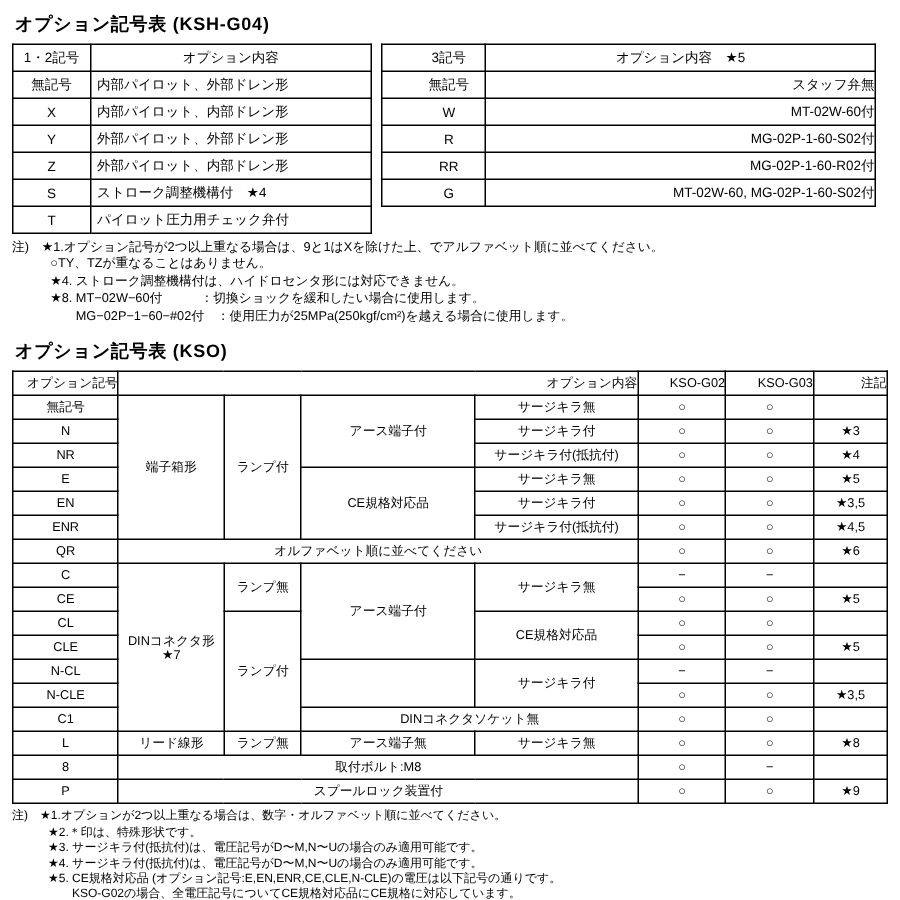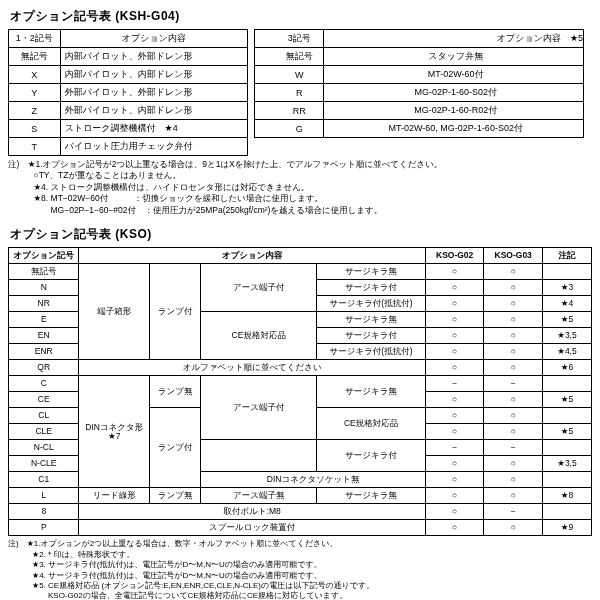--- a/index.html
+++ b/index.html
@@ -17,28 +17,28 @@
   }
   table{border-collapse:collapse;}
   td,th{border:1px solid #000;padding:0;text-align:center;vertical-align:middle;font-weight:normal;}
   .t1{width:240px;font-size:9px;}
   .t1 td,.t1 th{height:17px;}
   .t1 .c1{width:52px;}
   .t1 .c2{width:188px;text-align:left;padding-left:4px;}
   .t2{width:330px;font-size:9px;margin-left:6px;}
   .t2 td,.t2 th{height:17px;padding-left:20px;}
   .t2 .c1{width:52px;}
-  .t2 .c2{width:278px;text-align:center;padding-left:4px;}
+  .t2 .c2{width:278px;text-align:right;padding-left:4px;}
   .tables-row{display:flex;align-items:flex-start;}
   .notes{font-size:8.5px;line-height:1.35;margin-top:3px;}
   .notes .ln{white-space:pre;}
   
   .t3{width:584px;font-size:8.5px;margin-top:2px;}
   .t3 td,.t3 th{height:15px;line-height:1.05;}
-  .t3 .hd{font-weight:bold;}
+  .t3 .hd{font-weight:normal;text-align:right;}
   .col-sym{width:58px;}
   .col-a{width:58px;}
   .col-b{width:42px;}
   .col-c{width:96px;}
   .col-d{width:90px;}
   .col-g02{width:48px;}
   .col-g03{width:48px;}
   .col-note{width:40px;}
   .notes2{font-size:8px;line-height:1.3;margin-top:3px;}
   .notes2 .ln{white-space:pre;}
@@ -81,21 +81,21 @@
         <td class="c1">T</td>
         <td class="c2">パイロット圧力用チェック弁付</td>
       </tr>
     </tbody>
       </table>
 
     <table class="t2">
       <tbody>
           <tr>
         <th class="c1">3記号</th>
-        <th class="c2" style="text-align:right;padding-left:0">オプション内容　★5</th>
+        <th class="c2" style="text-align:center;padding-left:0">オプション内容　★5</th>
       </tr>
       <tr>
         <td class="c1">無記号</td>
         <td class="c2">スタッフ弁無</td>
       </tr>
       <tr>
         <td class="c1">W</td>
         <td class="c2">MT-02W-60付</td>
       </tr>
       <tr>

